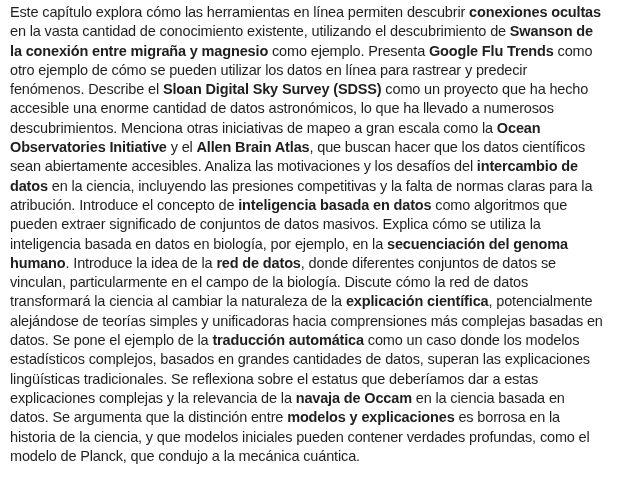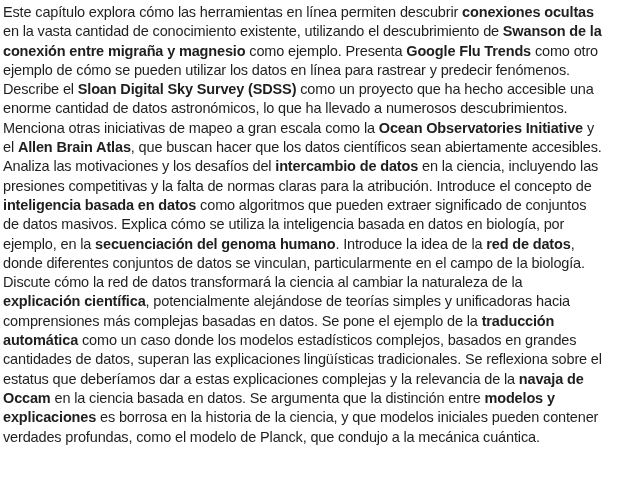--- a/index.html
+++ b/index.html
@@ -11,21 +11,21 @@
     background: #ffffff;
   }
   .page {
     width: 627px;
     height: 489px;
     box-sizing: border-box;
     background: #ffffff;
   }
   .summary {
     margin: 0;
-    padding: 3px 24px 0 3px;
+    padding: 3px 24px 0 10px;
     font-family: "Liberation Sans", "DejaVu Sans", sans-serif;
     font-size: 14.5px;
     line-height: 19.3px;
     letter-spacing: -0.15px;
     color: #1f1f1f;
     text-align: left;
   }
   .summary strong {
     font-weight: 700;
   }

